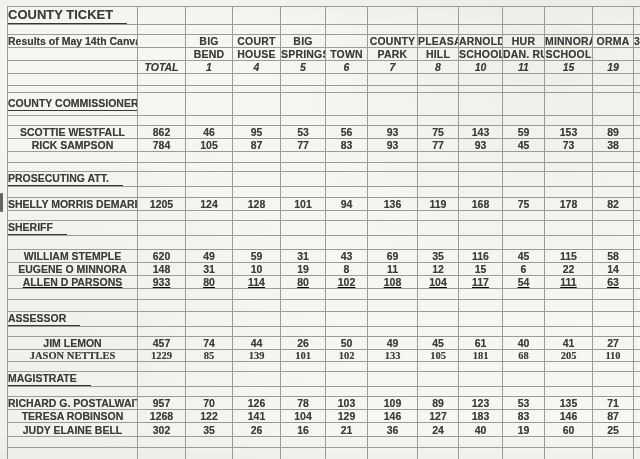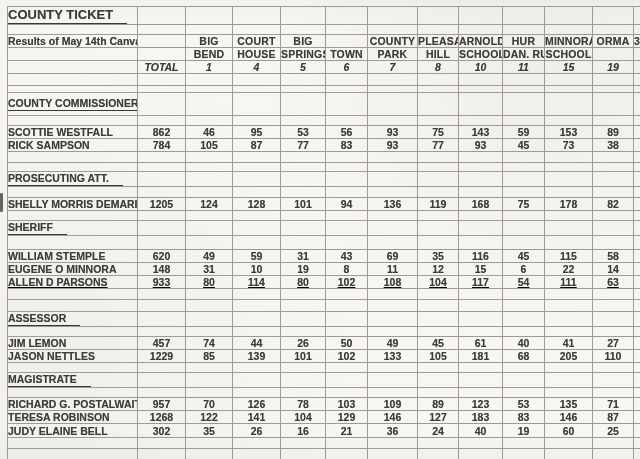--- a/index.html
+++ b/index.html
@@ -25,21 +25,21 @@
     padding:0;
     font-weight:700;
     font-size:10.5px;
     color:#3d3c3a;
     text-shadow:0 0 0.6px rgba(70,70,65,0.55);
     white-space:nowrap;
     overflow:hidden;
     vertical-align:middle;
   }
   td.name{ text-align:left; padding-left:3px; }
-  td.cand{ text-align:left; padding-right:6px; }
+  td.cand{ text-align:center; padding-right:6px; }
   td.num{ text-align:center; }
   td.hdr{ font-size:8.5px; letter-spacing:0.2px; text-align:center; }
   td.hdrnum{ font-size:10px; text-align:center;font-style:italic; }
   td.clip{ padding-left:2px; text-align:left; }
   span.u{
     display:inline-block;
     border-bottom:1.6px solid #393836;
     padding:0 14px 1px 0;
   }
   span.title-text{ font-size:13px; }
@@ -471,21 +471,21 @@
           <td class="num">26</td>
           <td class="num">50</td>
           <td class="num">49</td>
           <td class="num">45</td>
           <td class="num">61</td>
           <td class="num">40</td>
           <td class="num">41</td>
           <td class="num">27</td>
           <td class="num clip"></td>
         </tr>
-        <tr style="height: 12px;">
+        <tr style="height: 12px; font-family: Liberation Serif, serif;">
           <td class="cand">JASON NETTLES</td>
           <td class="num">1229</td>
           <td class="num">85</td>
           <td class="num">139</td>
           <td class="num">101</td>
           <td class="num">102</td>
           <td class="num">133</td>
           <td class="num">105</td>
           <td class="num">181</td>
           <td class="num">68</td>

